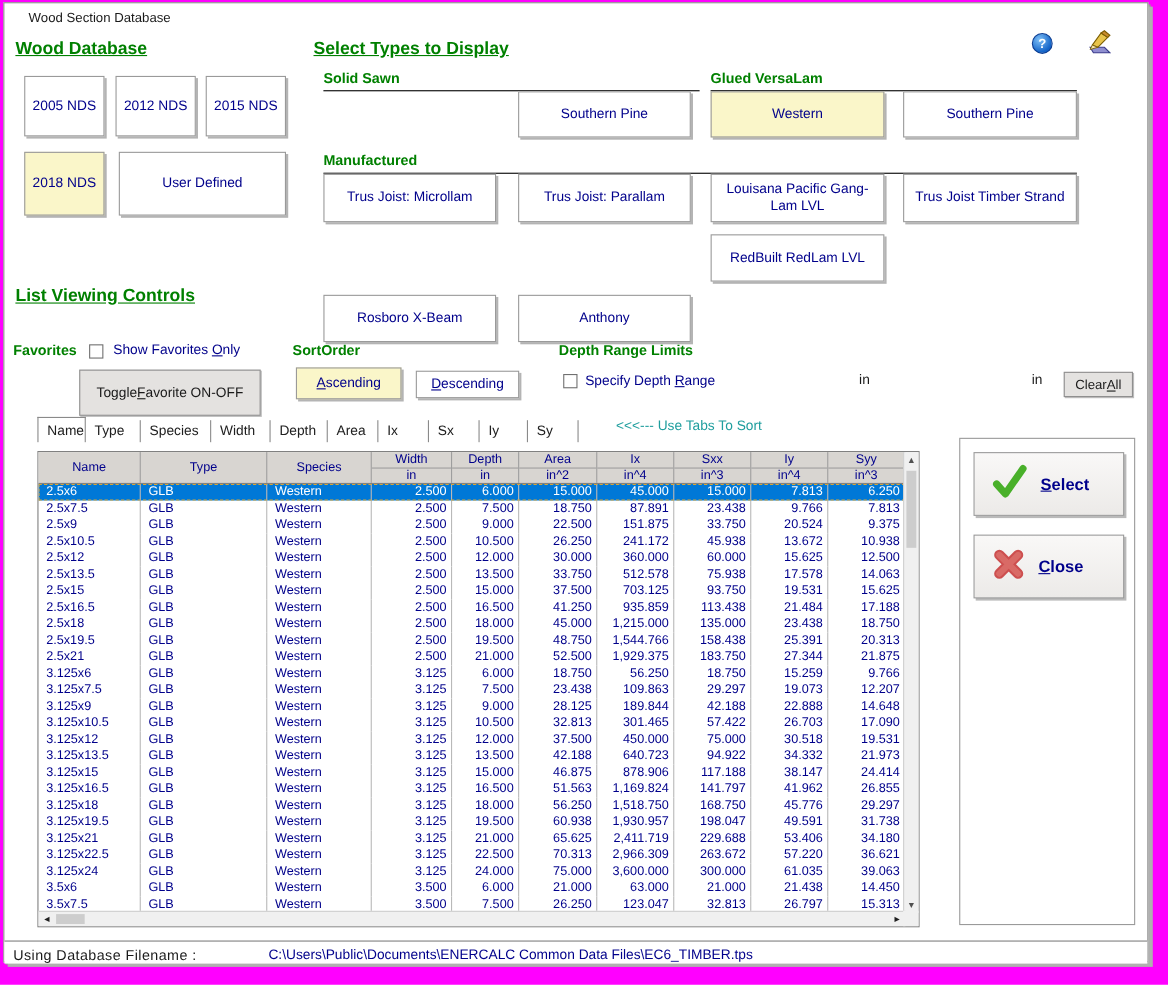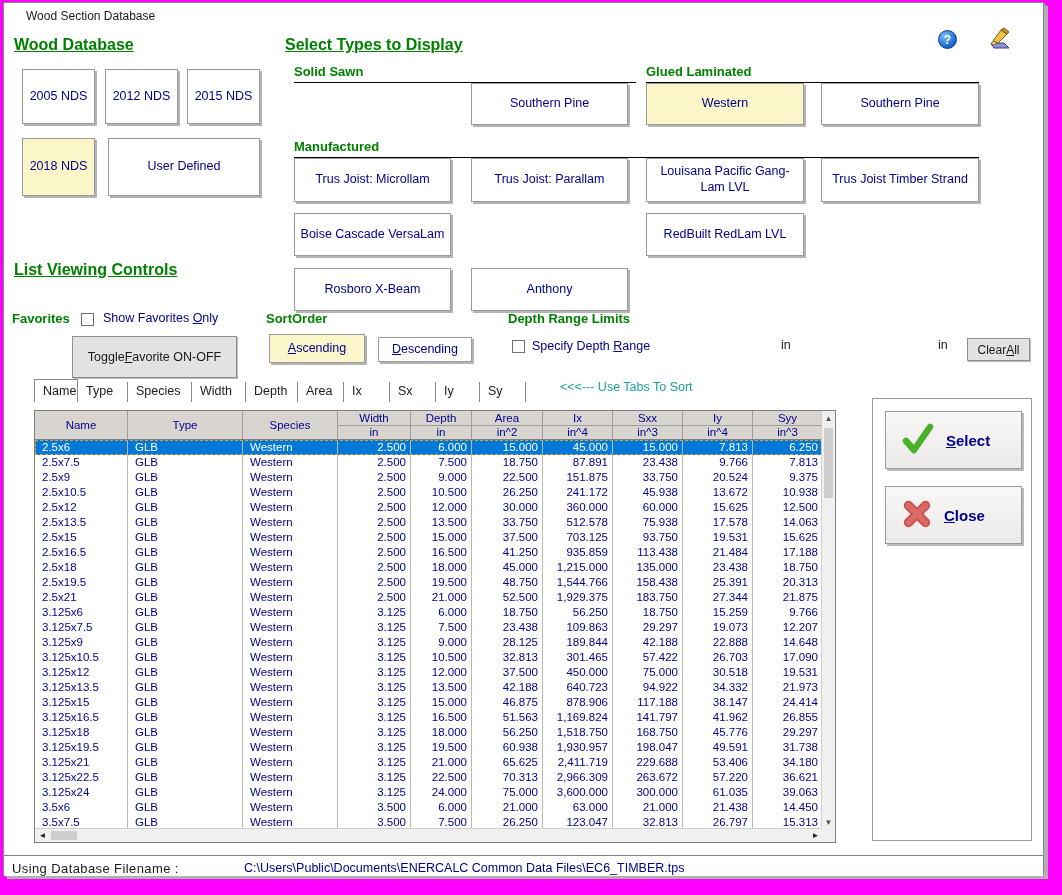--- a/index.html
+++ b/index.html
@@ -101,33 +101,32 @@
   <div class="abs type-btn" style="left:104px; top:135px; width:152px; height:58px;">User Defined</div>
 
   <div class="abs big-head" style="left:281px; top:33px;">Select Types to Display</div>
 
   <div class="abs rule-head" style="left:290px; top:59px; width:342px;">
     <span class="sub-head">Solid Sawn</span>
   </div>
   <div class="abs type-btn" style="left:467px; top:80px; width:157px; height:42px;">Southern Pine</div>
 
   <div class="abs rule-head" style="left:642px; top:59px; width:333px;">
-    <span class="sub-head">Glued Laminated</span>
+    <span class="sub-head">Glued VersaLam</span>
   </div>
   <div class="abs type-btn sel" style="left:642px; top:80px; width:158px; height:42px;">Western</div>
   <div class="abs type-btn" style="left:817px; top:80px; width:158px; height:42px;">Southern Pine</div>
 
   <div class="abs rule-head" style="left:290px; top:134px; width:685px;">
     <span class="sub-head">Manufactured</span>
   </div>
   <div class="abs type-btn" style="left:290px; top:155px; width:157px; height:44px;">Trus Joist: Microllam</div>
   <div class="abs type-btn" style="left:467px; top:155px; width:157px; height:44px;">Trus Joist: Parallam</div>
   <div class="abs type-btn" style="left:642px; top:155px; width:158px; height:44px;">Louisana Pacific Gang-Lam LVL</div>
   <div class="abs type-btn" style="left:817px; top:155px; width:158px; height:44px;">Trus Joist  Timber Strand</div>
-  <div class="abs type-btn" style="left:290px; top:210px; width:157px; height:43px;">Boise Cascade VersaLam</div>
   <div class="abs type-btn" style="left:642px; top:210px; width:158px; height:43px;">RedBuilt RedLam LVL</div>
   <div class="abs type-btn" style="left:290px; top:265px; width:157px; height:43px;">Rosboro X-Beam</div>
   <div class="abs type-btn" style="left:467px; top:265px; width:157px; height:43px;">Anthony</div>
 
   <div class="abs help-icon" style="left:934px; top:27px;">?</div>
   <div class="abs" style="left:984px; top:24px;">
     <svg width="24" height="24" viewBox="0 0 24 24">
       <polygon points="3,16 16,16 21,21 6,21" fill="#8F8FD0" stroke="#3A3A8C" stroke-width="1"></polygon>
       <polygon points="13,3 19,7 10,16 5,14" fill="#E8C44A" stroke="#7A5C00" stroke-width="1"></polygon>
       <polygon points="5,14 10,16 3,18" fill="#F5E6B0" stroke="#7A5C00" stroke-width="0.8"></polygon>

